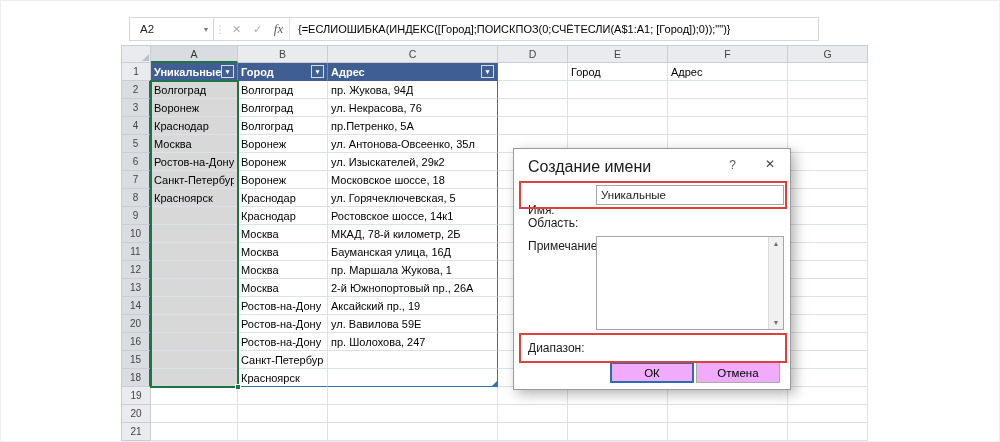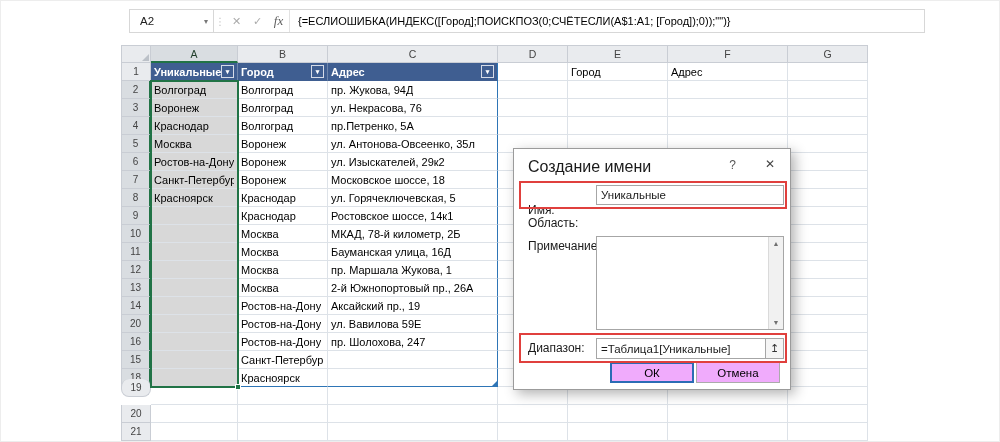--- a/index.html
+++ b/index.html
@@ -1,21 +1,21 @@
 <!DOCTYPE html>
 <html><head>
 <meta charset="utf-8">
 <style>
   * { margin:0; padding:0; box-sizing:border-box; }
   html,body { width:1000px; height:442px; background:#fff; overflow:hidden;
     font-family:"Liberation Sans", sans-serif; }
   .screen { position:absolute; inset:0; background:#fff; border:1px solid #ededed; }
 
   
-  .formula-bar { position:absolute; left:128px; top:8px; width:796px; height:24px;
+  .formula-bar { position:absolute; left:128px; top:16px; width:690px; height:24px;
     background:#fff; border:1px solid #d7d7d7; display:flex; align-items:center; }
   .name-box { width:84px; height:100%; border-right:1px solid #d7d7d7; position:relative;
     display:flex; align-items:center; padding-left:10px; font-size:11.5px; color:#222; cursor:default; }
   .name-box .chev { position:absolute; right:5px; top:7px; font-size:8px; color:#777; }
   .grip { width:12px; text-align:center; color:#c3c3c3; font-size:10px; }
   .fb-icon { width:21px; text-align:center; font-size:11px; color:#ababab; }
   .fb-icon.fx { font-family:"Liberation Serif", serif; font-style:italic; font-size:13px; color:#5f5f5f; }
   .fb-divider { width:1px; height:100%; background:#e2e2e2; margin-right:4px; }
   .fb-formula { flex:1; font-size:11px; color:#000; white-space:nowrap; overflow:hidden; padding-left:4px; }
 
@@ -132,21 +132,21 @@
         <div class="row-hdr hl" style="top: 162px;">9</div>
         <div class="row-hdr hl" style="top: 180px;">10</div>
         <div class="row-hdr hl" style="top: 198px;">11</div>
         <div class="row-hdr hl" style="top: 216px;">12</div>
         <div class="row-hdr hl" style="top: 234px;">13</div>
         <div class="row-hdr hl" style="top: 252px;">14</div>
         <div class="row-hdr hl" style="top: 270px;">20</div>
         <div class="row-hdr hl" style="top: 288px;">16</div>
         <div class="row-hdr hl" style="top: 306px;">15</div>
         <div class="row-hdr hl" style="top: 324px;">18</div>
-        <div class="row-hdr" style="top: 334px; border-radius: 8px;">19</div>
+        <div class="row-hdr" style="top: 342px;">19</div>
         <div class="row-hdr" style="top: 360px;">20</div>
         <div class="row-hdr" style="top: 378px;">21</div>
       </div>
     <div id="cells-layer">
         <div class="cell thead" style="left: 30px; top: 18px; width: 87px;">
           <span class="ctext">Уникальные</span>
           <span class="filter">▾</span>
         </div>
         <div class="cell thead" style="left: 117px; top: 18px; width: 90px;">
           <span class="ctext">Город</span>
@@ -409,22 +409,18 @@
     <div class="dlg-label lbl-comment">Примечание:</div>
     <div class="dlg-textarea">
       <div class="scrollbar">
         <span class="sb-up">▲</span>
         <span class="sb-down">▼</span>
       </div>
     </div>
 
     <div class="red-box range-red"></div>
     <div class="dlg-label lbl-range">Диапазон:</div>
-    <div class="dlg-input inp-range">
-      <span>=Таблица1[Уникальные]</span>
-      <span class="range-btn">↥</span>
-    </div>
 
     <button class="btn ok">ОК</button>
     <button class="btn cancel">Отмена</button>
   </div>
 
 </div>
 
 </body></html>

